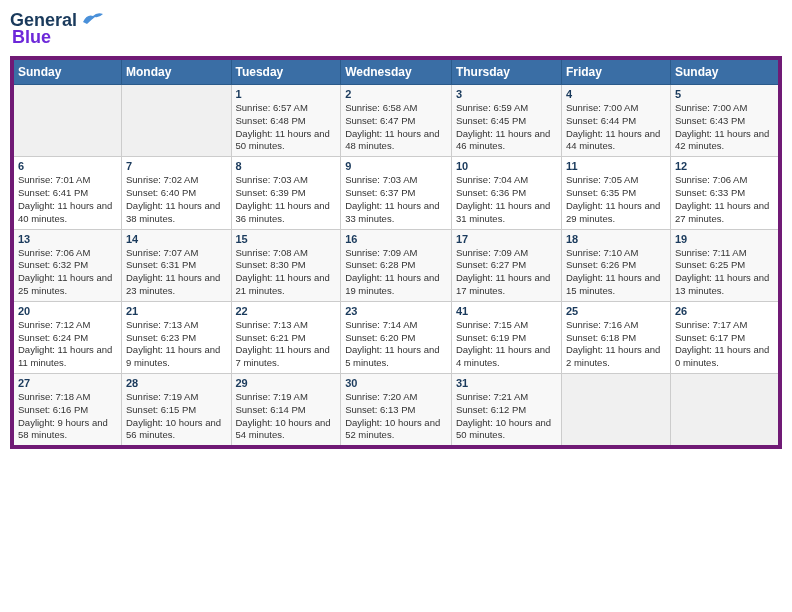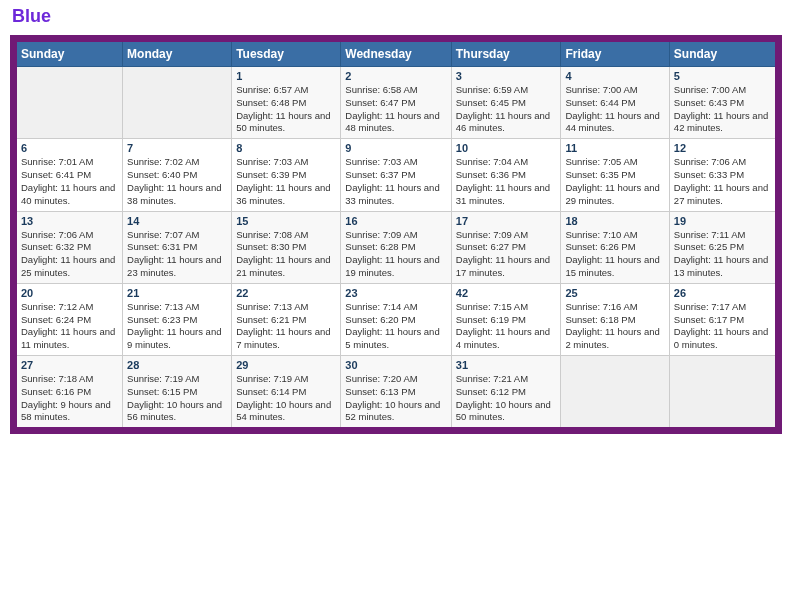--- a/index.html
+++ b/index.html
@@ -29,21 +29,21 @@
       font-weight: bold;
       color: #1a3a5c;
     }
     .location {
       font-size: 14px;
       color: #333;
     }
     .calendar {
       width: 100%;
       border-collapse: collapse;
-      border: 7px solid #701a75;
+      border: 4px solid #701a75;
     }
     .calendar th {
       background: #3a6ea5;
       color: white;
       padding: 5px 4px;
       text-align: left;
       font-size: 12px;
       border: 1px solid #2a5a8a;
     }
     .calendar td {
@@ -73,20 +73,26 @@
     }
     .empty-cell {
       background: #f0f0f0 !important;
     }
   </style>
 </head>
 <body>
 
 <div class="header">
   <div class="logo">
+    <div style="display:flex;align-items:center;">
+      <span style="font-size:18px;font-weight:bold;color:#1a3a5c;">General</span>
+      <svg width="28" height="16" viewBox="0 0 28 16" style="margin-left:2px;margin-top:-6px;">
+        <path d="M4 12 Q8 4 14 6 Q18 2 24 4 Q20 8 16 7 Q12 10 8 14 Z" fill="#4a90d9"></path>
+      </svg>
+    </div>
     <span style="font-size:18px;font-weight:bold;color:#6d28d9;margin-top:-4px;margin-left:2px;">Blue</span>
   </div>
   <div class="title-section">
     <div class="month-title"></div>
     <div class="location"></div>
   </div>
 </div>
 
 <table class="calendar">
   <thead>
@@ -288,21 +294,21 @@
         </td>
         <td>
           <div class="day-num">23</div>
           <div class="cell-content">
             <div>Sunrise: 7:14 AM</div>
             <div>Sunset: 6:20 PM</div>
             <div>Daylight: 11 hours and 5 minutes.</div>
           </div>
         </td>
         <td>
-          <div class="day-num">42</div>
+          <div class="day-num">41</div>
           <div class="cell-content">
             <div>Sunrise: 7:15 AM</div>
             <div>Sunset: 6:19 PM</div>
             <div>Daylight: 11 hours and 4 minutes.</div>
           </div>
         </td>
         <td>
           <div class="day-num">25</div>
           <div class="cell-content">
             <div>Sunrise: 7:16 AM</div>

